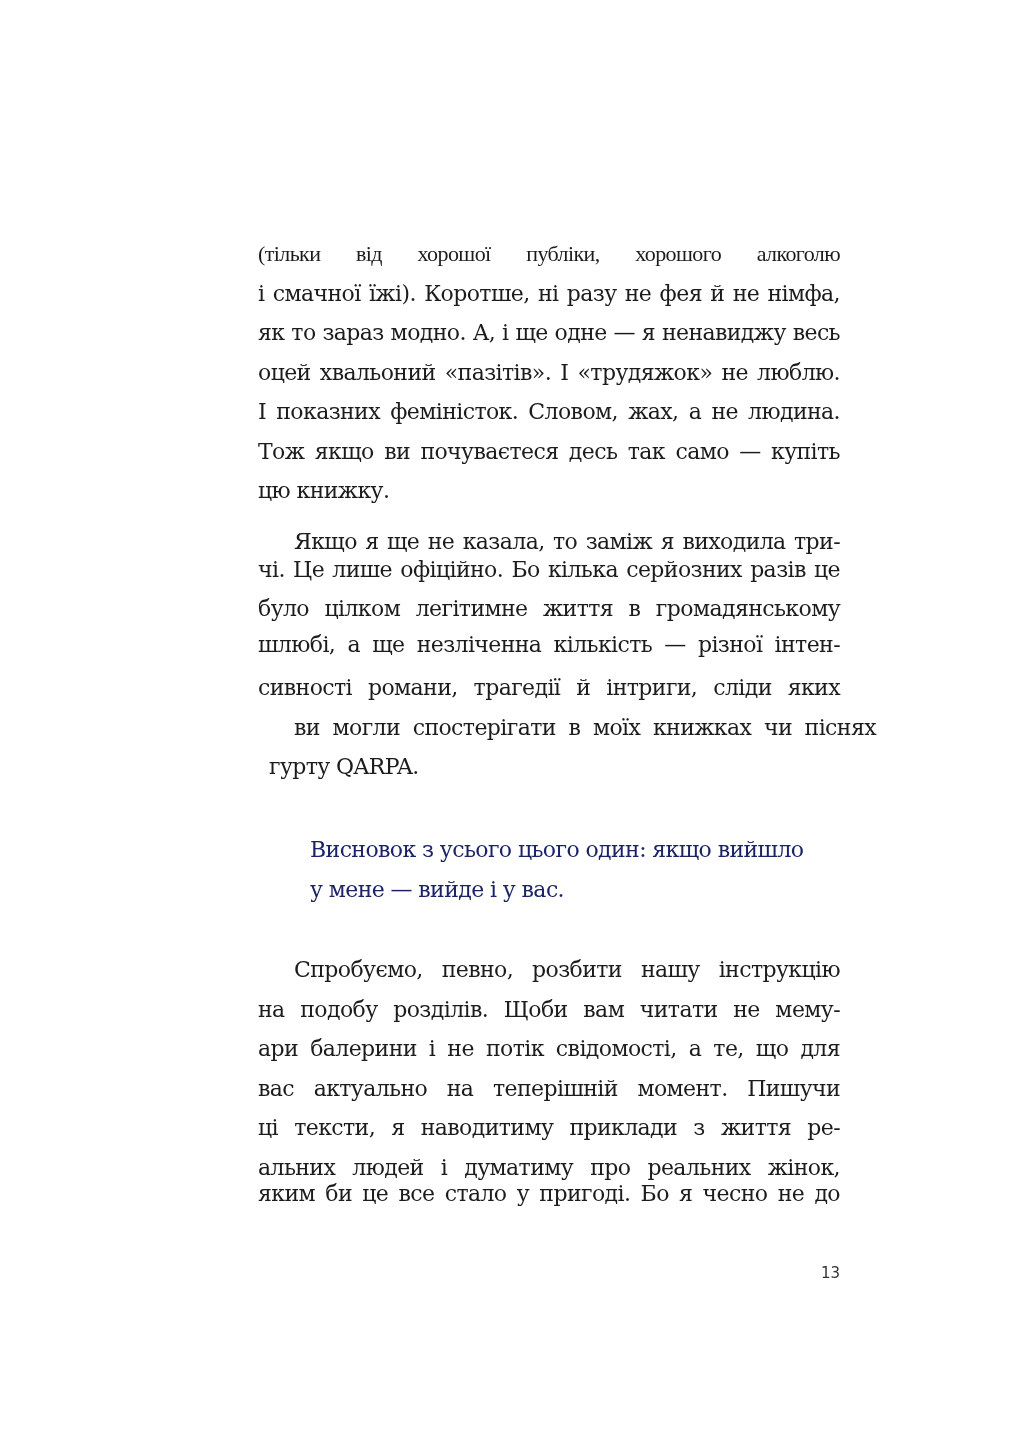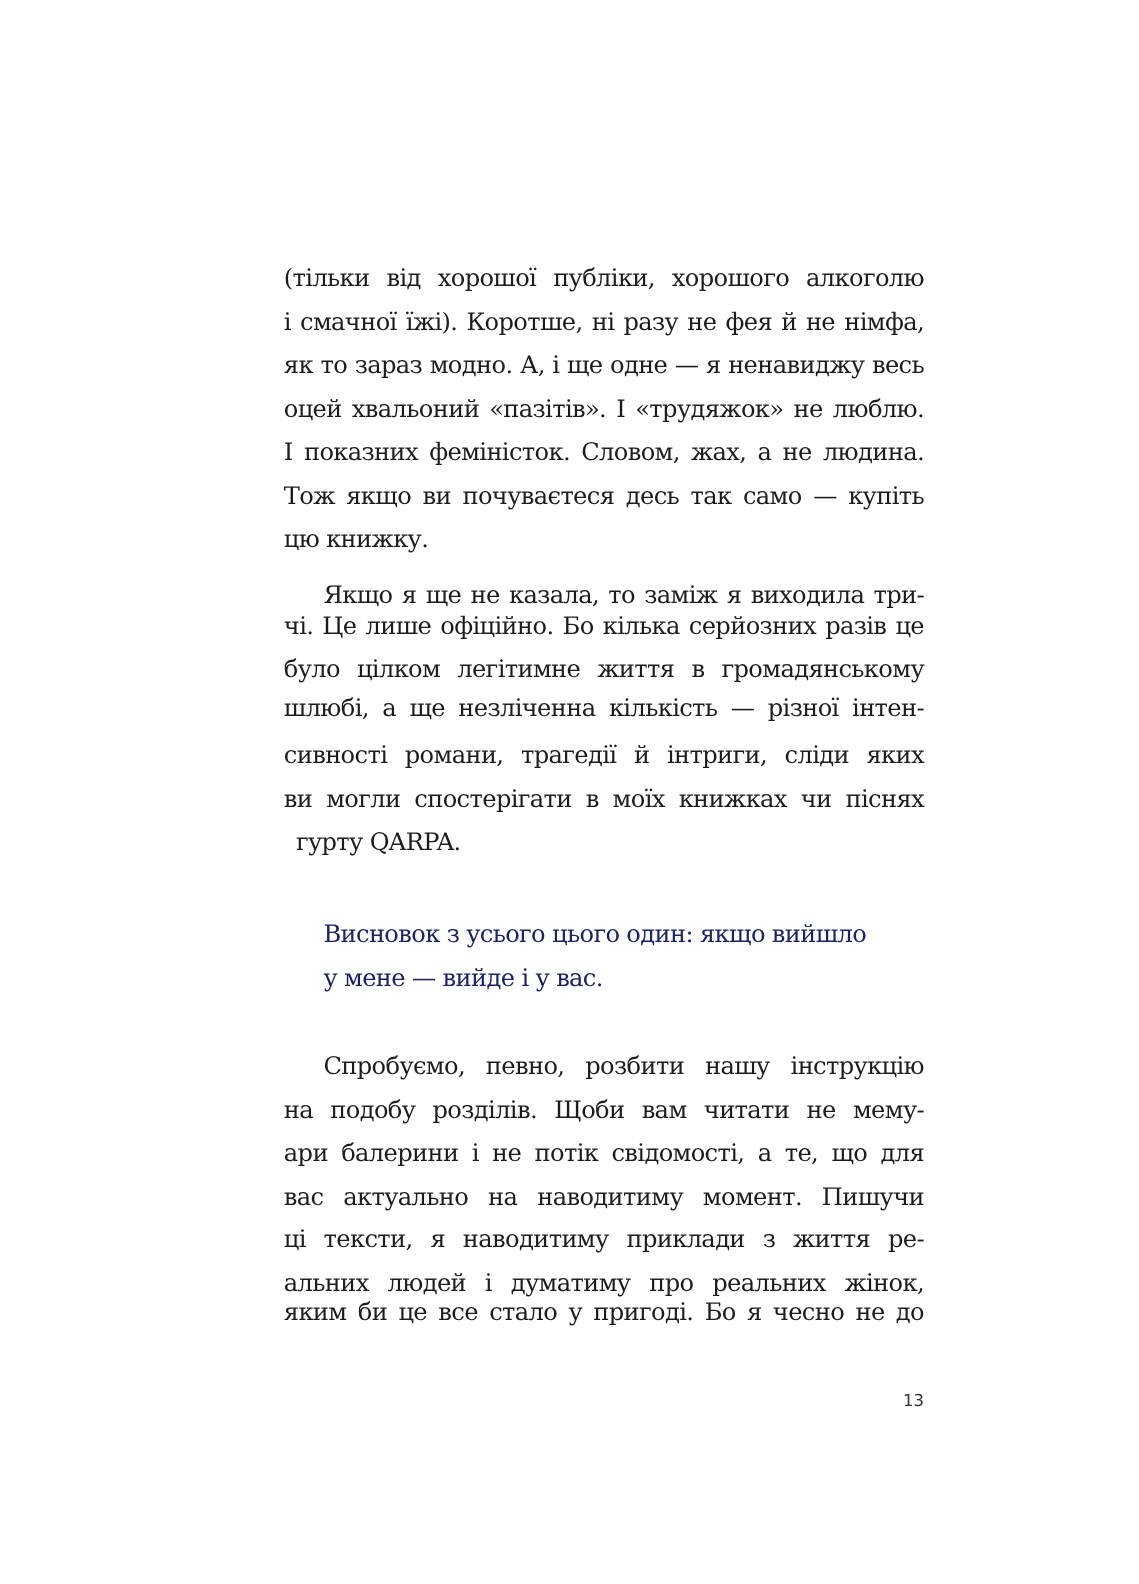--- a/index.html
+++ b/index.html
@@ -50,21 +50,21 @@
       position: absolute;
       left: 294px;
       width: 520px;
       font-family: "DejaVu Serif", serif;
       font-size: 22px;
       color: #1b2366;
       letter-spacing: -0.6px;
     }
     .quote-line {
       position: absolute;
-      left: 0;
+      left: 16px;
       height: 40px;
       line-height: 40px;
       white-space: nowrap;
     }
     .page-number {
       position: absolute;
       left: 800px;
       width: 40px;
       top: 1264px;
       text-align: right;
@@ -72,49 +72,49 @@
       font-size: 15px;
       color: #333333;
     }
   </style>
 </head>
 <body>
 
 <div class="page">
 
   <div class="text-block" style="top:234px;">
-    <div class="line" style="top:0px;">(тільки від хорошої публіки, хорошого алкоголю</div>
+    <div class="line" style="top:0px;font-family:Liberation Serif, serif;">(тільки від хорошої публіки, хорошого алкоголю</div>
     <div class="line" style="top:39.5px;">і смачної їжі). Коротше, ні разу не фея й не німфа,</div>
     <div class="line" style="top:79px;">як то зараз модно. А, і ще одне — я ненавиджу весь</div>
     <div class="line" style="top:118.5px;">оцей хвальоний «пазітів». І «трудяжок» не люблю.</div>
     <div class="line" style="top:158px;">І показних феміністок. Словом, жах, а не людина.</div>
     <div class="line" style="top:197.5px;">Тож якщо ви почуваєтеся десь так само — купіть</div>
     <div class="line last" style="top:237px;">цю книжку.</div>
   </div>
 
   <div class="text-block" style="top:510px;">
     <div class="line indent" style="top:0px;margin-top:12px;">Якщо я ще не казала, то заміж я виходила три-</div>
     <div class="line" style="top:39.5px;">чі. Це лише офіційно. Бо кілька серйозних разів це</div>
     <div class="line" style="top:79px;">було цілком легітимне життя в громадянському</div>
     <div class="line" style="top:115px;">шлюбі, а ще незліченна кількість — різної інтен-</div>
     <div class="line" style="top:158px;">сивності романи, трагедії й інтриги, сліди яких</div>
-    <div class="line" style="top:197.5px;">ви могли спостерігати в моїх книжках чи піснях</div>
+    <div class="line" style="top:197.5px;margin-left:36px;">ви могли спостерігати в моїх книжках чи піснях</div>
     <div class="line last" style="top:237px;margin-left:11px;">гурту QARPA.</div>
   </div>
 
   <div class="quote-block" style="top:830px;">
     <div class="quote-line" style="top:0px;">Висновок з усього цього один: якщо вийшло</div>
     <div class="quote-line" style="top:39.5px;">у мене — вийде і у вас.</div>
   </div>
 
   <div class="text-block" style="top:950px;">
     <div class="line indent" style="top:0px;">Спробуємо, певно, розбити нашу інструкцію</div>
     <div class="line" style="top:39.5px;">на подобу розділів. Щоби вам читати не мему-</div>
     <div class="line" style="top:79px;">ари балерини і не потік свідомості, а те, що для</div>
-    <div class="line" style="top:118.5px;">вас актуально на наводитиму момент. Пишучи</div>
+    <div class="line" style="top:118.5px;">вас актуально на теперішній момент. Пишучи</div>
     <div class="line" style="top:158px;">ці тексти, я наводитиму приклади з життя ре-</div>
     <div class="line" style="top:197.5px;">альних людей і думатиму про реальних жінок,</div>
     <div class="line" style="top:224px;">яким би це все стало у пригоді. Бо я чесно не до</div>
   </div>
 
   <div class="page-number">13</div>
 
 </div>
 
 </body></html>

